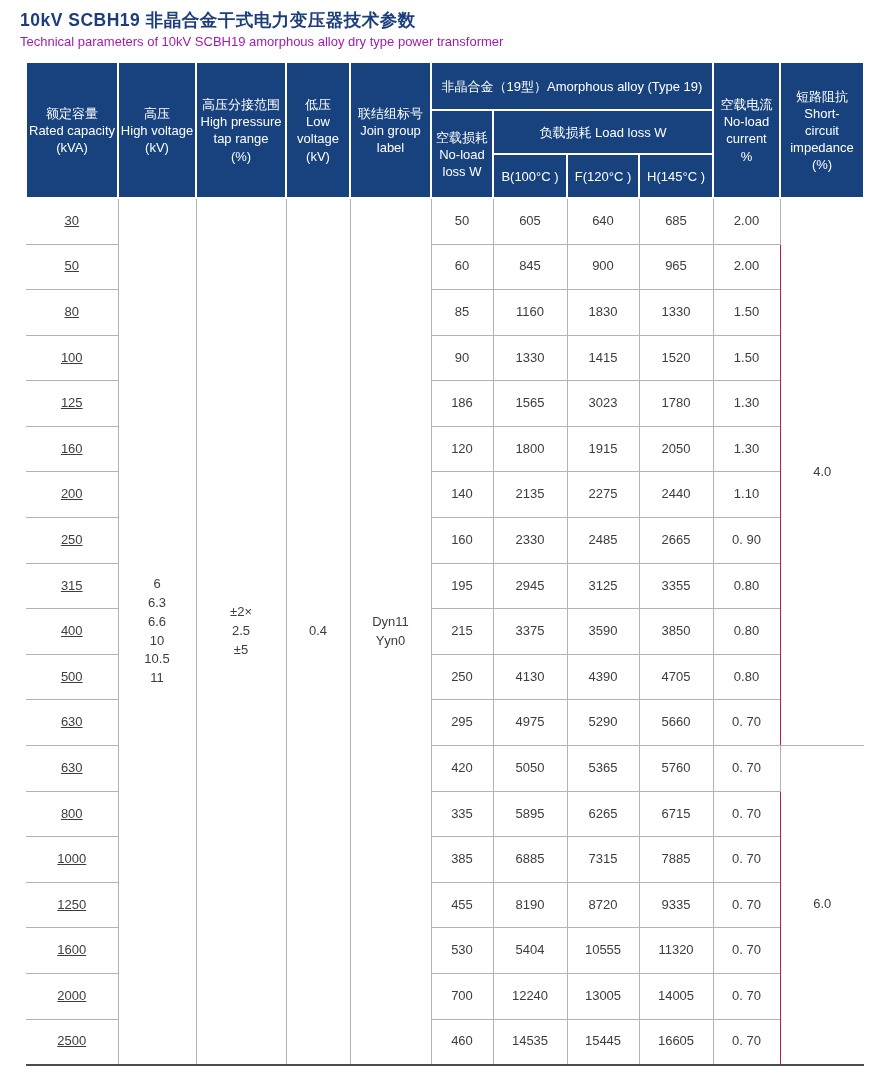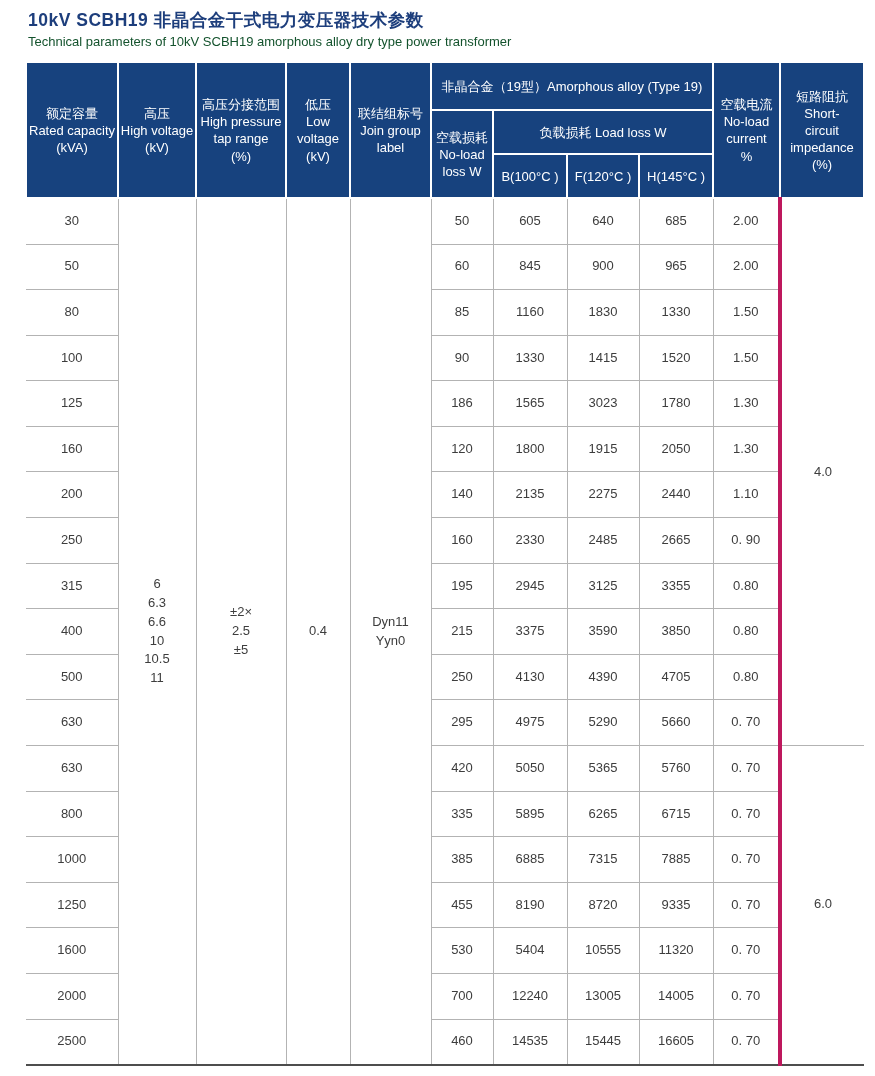--- a/index.html
+++ b/index.html
@@ -5,32 +5,32 @@
   * { margin: 0; padding: 0; box-sizing: border-box; }
   html, body { background: #ffffff; }
   body {
     width: 875px; height: 1076px;
     font-family: "Liberation Sans", "DejaVu Sans", sans-serif;
     color: #3d3d3d;
     overflow: hidden;
   }
   .page { width: 875px; height: 1076px; position: relative; }
 
-  .title-block { padding: 10px 0 0 28px; }
+  .title-block { padding: 10px 0 0 20px; }
   .page-title {
     font-size: 17.5px;
     font-weight: 600;
     color: #1d3e7c;
     letter-spacing: 0.5px;
     line-height: 1.25;
   }
   .page-subtitle {
     font-size: 13px;
     font-weight: 400;
-    color: #14532d;
+    color: #a21caf;
     line-height: 1.35;
     margin-top: 1px;
   }
 
   table.spec {
     border-collapse: collapse;
     table-layout: fixed;
     width: 838px;
     margin: 11px 0 0 25px;
     border-bottom: 2px solid #4d4d4d;
@@ -47,24 +47,24 @@
     font-weight: 400;
     border: 2px solid #ffffff;
     line-height: 1.32;
     padding: 2px 1px;
   }
   .spec tbody td {
     height: 45.6px;
     color: #3d3d3d;
     line-height: 1.45;
   }
-  td.cap  { border-bottom: 1px solid #b3b3b3; }
+  td.cap  { border-bottom: 1px solid #b3b3b3; text-decoration: underline; }
   td.merged { border-left: 1px solid #b3b3b3; color: #555555; }
   td.grid { border: 1px solid #b3b3b3; }
-  td.imp  { border-left: 4px solid #be185d; }
+  td.imp  { border-left: 1px solid #be185d; }
   td.imp-top { border-bottom: 1px solid #b3b3b3; }
 </style>
 </head>
 <body>
 
 <div class="page">
   <div class="title-block">
     <div class="page-title">10kV SCBH19 非晶合金干式电力变压器技术参数</div>
     <div class="page-subtitle">Technical parameters of 10kV SCBH19 amorphous alloy dry type power transformer</div>
   </div>

